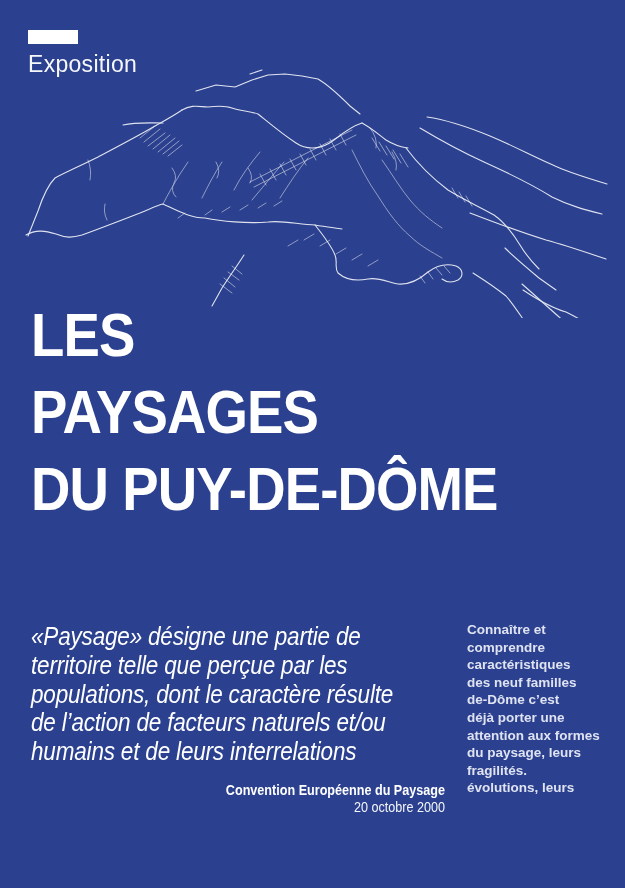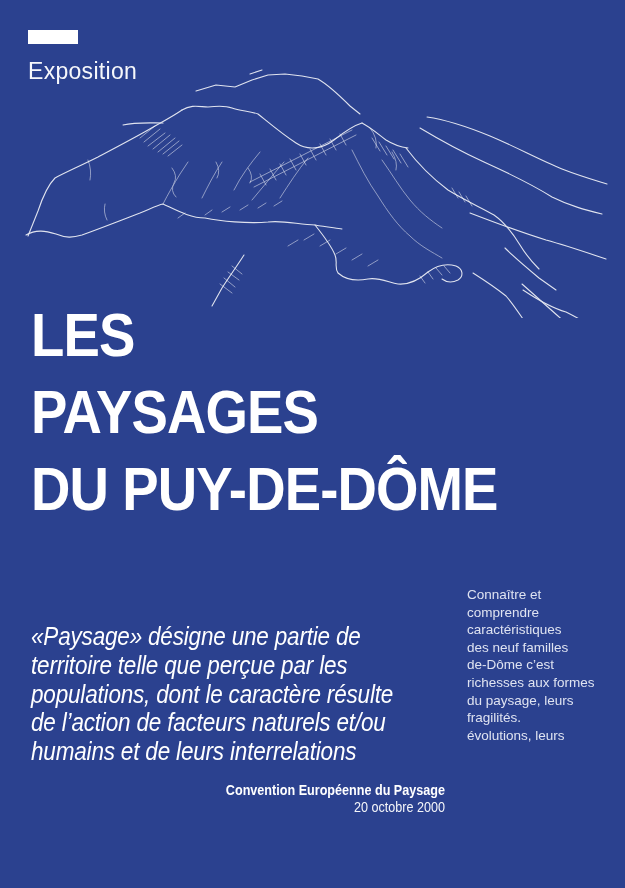--- a/index.html
+++ b/index.html
@@ -14,21 +14,21 @@
     background: #2b418f;
     overflow: hidden;
   }
 
   
   .kicker-block {
     position: absolute; left: 28px; top: 30px;
     width: 50px; height: 14px; background: #ffffff;
   }
   .kicker-label {
-    position: absolute; left: 28px; top: 58px;
+    position: absolute; left: 28px; top: 51px;
     font-size: 23px; font-weight: 400;
     color: rgba(255,255,255,0.96);
     letter-spacing: 0.3px;
   }
 
   
   .mountain {
     position: absolute; left: 0; top: 68px;
     width: 625px; height: 250px;
   }
@@ -56,23 +56,23 @@
   .quote-line {
     font-style: italic; font-size: 25px; line-height: 28.8px;
     white-space: nowrap; letter-spacing: -0.2px;
   }
   .attribution { margin-top: 16px; text-align: right; }
   .attribution-source { font-size: 14px; font-weight: 700; line-height: 17px; }
   .attribution-date   { font-size: 14px; font-weight: 400; line-height: 17px; color: rgba(255,255,255,0.95); }
 
   
   .aside {
-    position: absolute; left: 467px; top: 586px; width: 145px;
+    position: absolute; left: 467px; top: 621px; width: 145px;
     color: #dfe3f1;
-    font-size: 13.5px; line-height: 17.6px; font-weight: 400;
+    font-size: 13.5px; line-height: 17.6px; font-weight: 700;
   }
   .aside-line { white-space: nowrap; }
 </style>
 </head>
 <body>
 
 <div class="poster">
 
   <div class="kicker-block"></div>
   <div class="kicker-label">Exposition</div>
@@ -139,19 +139,20 @@
       <div class="attribution-date">20 octobre 2000</div>
     </div>
   </div>
 
   <div class="aside">
     <div class="aside-line">Connaître et</div>
     <div class="aside-line">comprendre</div>
     <div class="aside-line">caractéristiques</div>
     <div class="aside-line">des neuf familles</div>
     <div class="aside-line">de-Dôme c’est</div>
-    <div class="aside-line">richesses aux formes</div>
+    <div class="aside-line">déjà porter une</div>
+    <div class="aside-line">attention aux formes</div>
     <div class="aside-line">du paysage, leurs</div>
     <div class="aside-line">fragilités.</div>
     <div class="aside-line">évolutions, leurs</div>
   </div>
 
 </div>
 
 </body></html>

